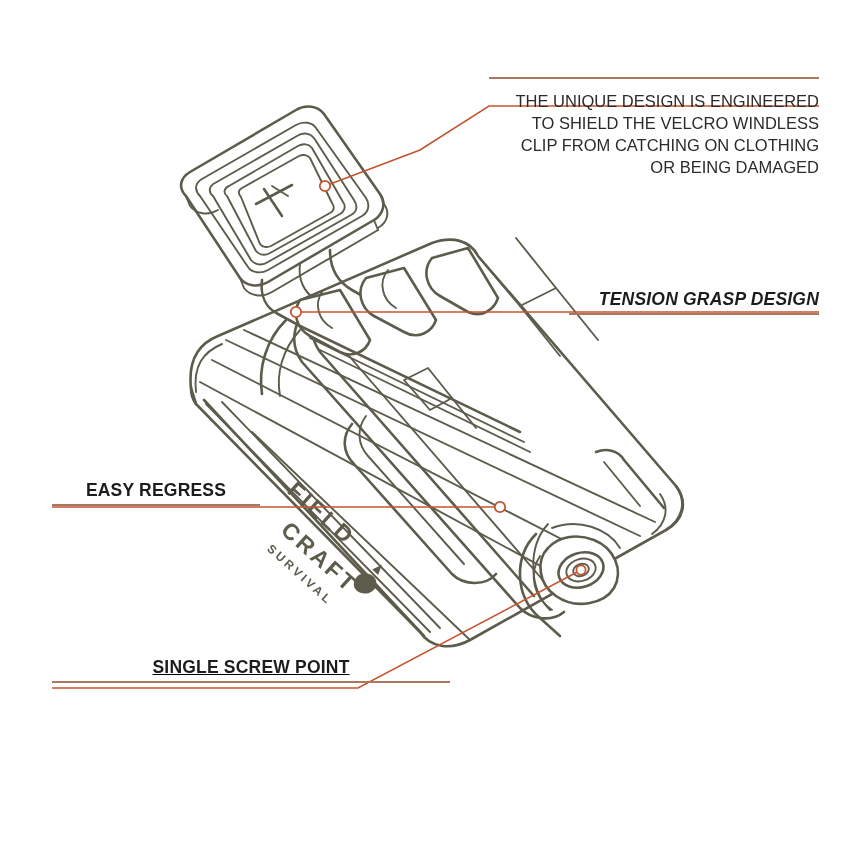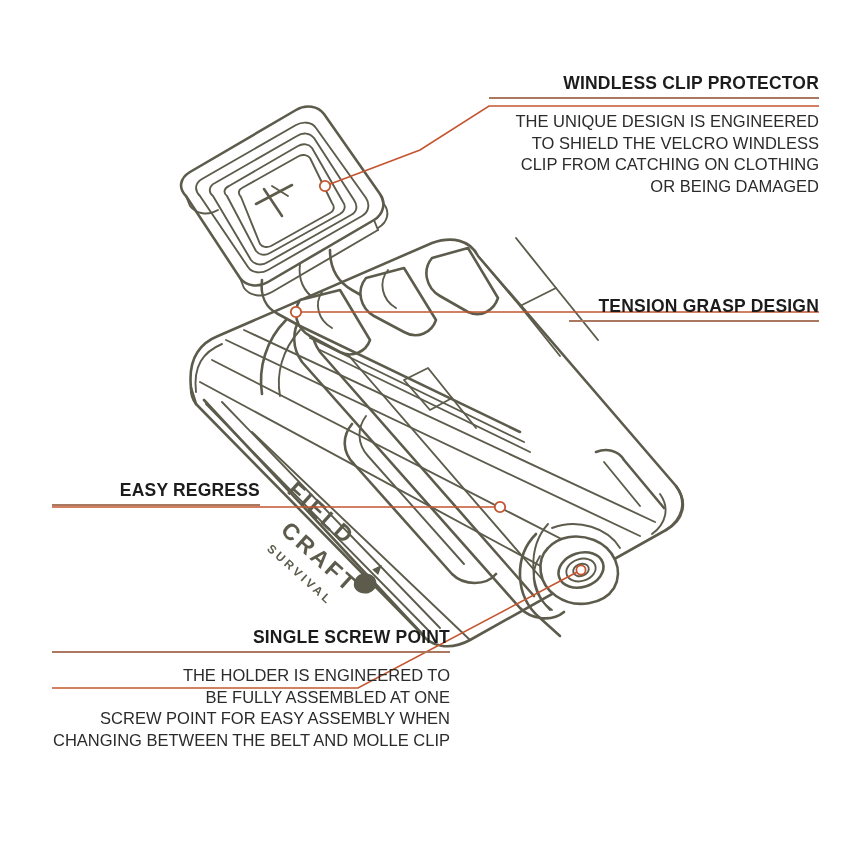--- a/index.html
+++ b/index.html
@@ -45,27 +45,27 @@
   .callout-body {
     font-family: "Liberation Sans", sans-serif;
     font-weight: normal;
     font-size: 16.5px;
     color: #2b2b2b;
     line-height: 1.33;
     white-space: pre-line;
     margin-top: 12px;
   }
   .align-right { text-align: right; }
-  .align-left  { text-align: right; }
+  .align-left  { text-align: center; }
 
   
   #callout-windless { left: 489px; top: 74px;  width: 330px; }
-  #callout-tension  { left: 569px; top: 297px; width: 250px; }
+  #callout-tension  { left: 569px; top: 290px; width: 250px; font-style: italic; }
   #callout-regress  { left: 52px;  top: 481px; width: 208px; }
-  #callout-screw    { left: 52px;  top: 628px; width: 398px; }
+  #callout-screw    { left: 52px;  top: 658px; width: 398px; text-decoration: underline; }
 </style>
 </head>
 <body>
 
 <div id="page">
 
   <svg id="artwork" viewBox="0 0 855 855">
     <defs>
       <style>
         .ol   { fill:none; stroke:#5d5c4c; stroke-width:2.6; stroke-linecap:round; stroke-linejoin:round; }
@@ -228,40 +228,35 @@
 
       <path class="lead" d="M500 507 L 52 507"></path>
       <circle class="leaddot" cx="500" cy="507" r="5.2"></circle>
 
       <path class="lead" d="M581 570 L 358 688 L 52 688"></path>
       <circle class="leaddot" cx="581" cy="570" r="4.6"></circle>
     </g>
   </svg>
 
   <div class="callout align-right" id="callout-windless">
-    <div class="callout-heading">WINDLESS CLIP PROTECTOR</div>
     <div class="callout-rule"></div>
     <div class="callout-body">THE UNIQUE DESIGN IS ENGINEERED
 TO SHIELD THE VELCRO WINDLESS
 CLIP FROM CATCHING ON CLOTHING
 OR BEING DAMAGED</div>
   </div>
 
   <div class="callout align-right" id="callout-tension">
     <div class="callout-heading">TENSION GRASP DESIGN</div>
     <div class="callout-rule"></div>
   </div>
 
   <div class="callout align-left" id="callout-regress">
     <div class="callout-heading">EASY REGRESS</div>
     <div class="callout-rule"></div>
   </div>
 
   <div class="callout align-left" id="callout-screw">
     <div class="callout-heading">SINGLE SCREW POINT</div>
     <div class="callout-rule"></div>
-    <div class="callout-body">THE HOLDER IS ENGINEERED TO
-BE FULLY ASSEMBLED AT ONE
-SCREW POINT FOR EASY ASSEMBLY WHEN
-CHANGING BETWEEN THE BELT AND MOLLE CLIP</div>
   </div>
 
 </div>
 
 </body></html>

